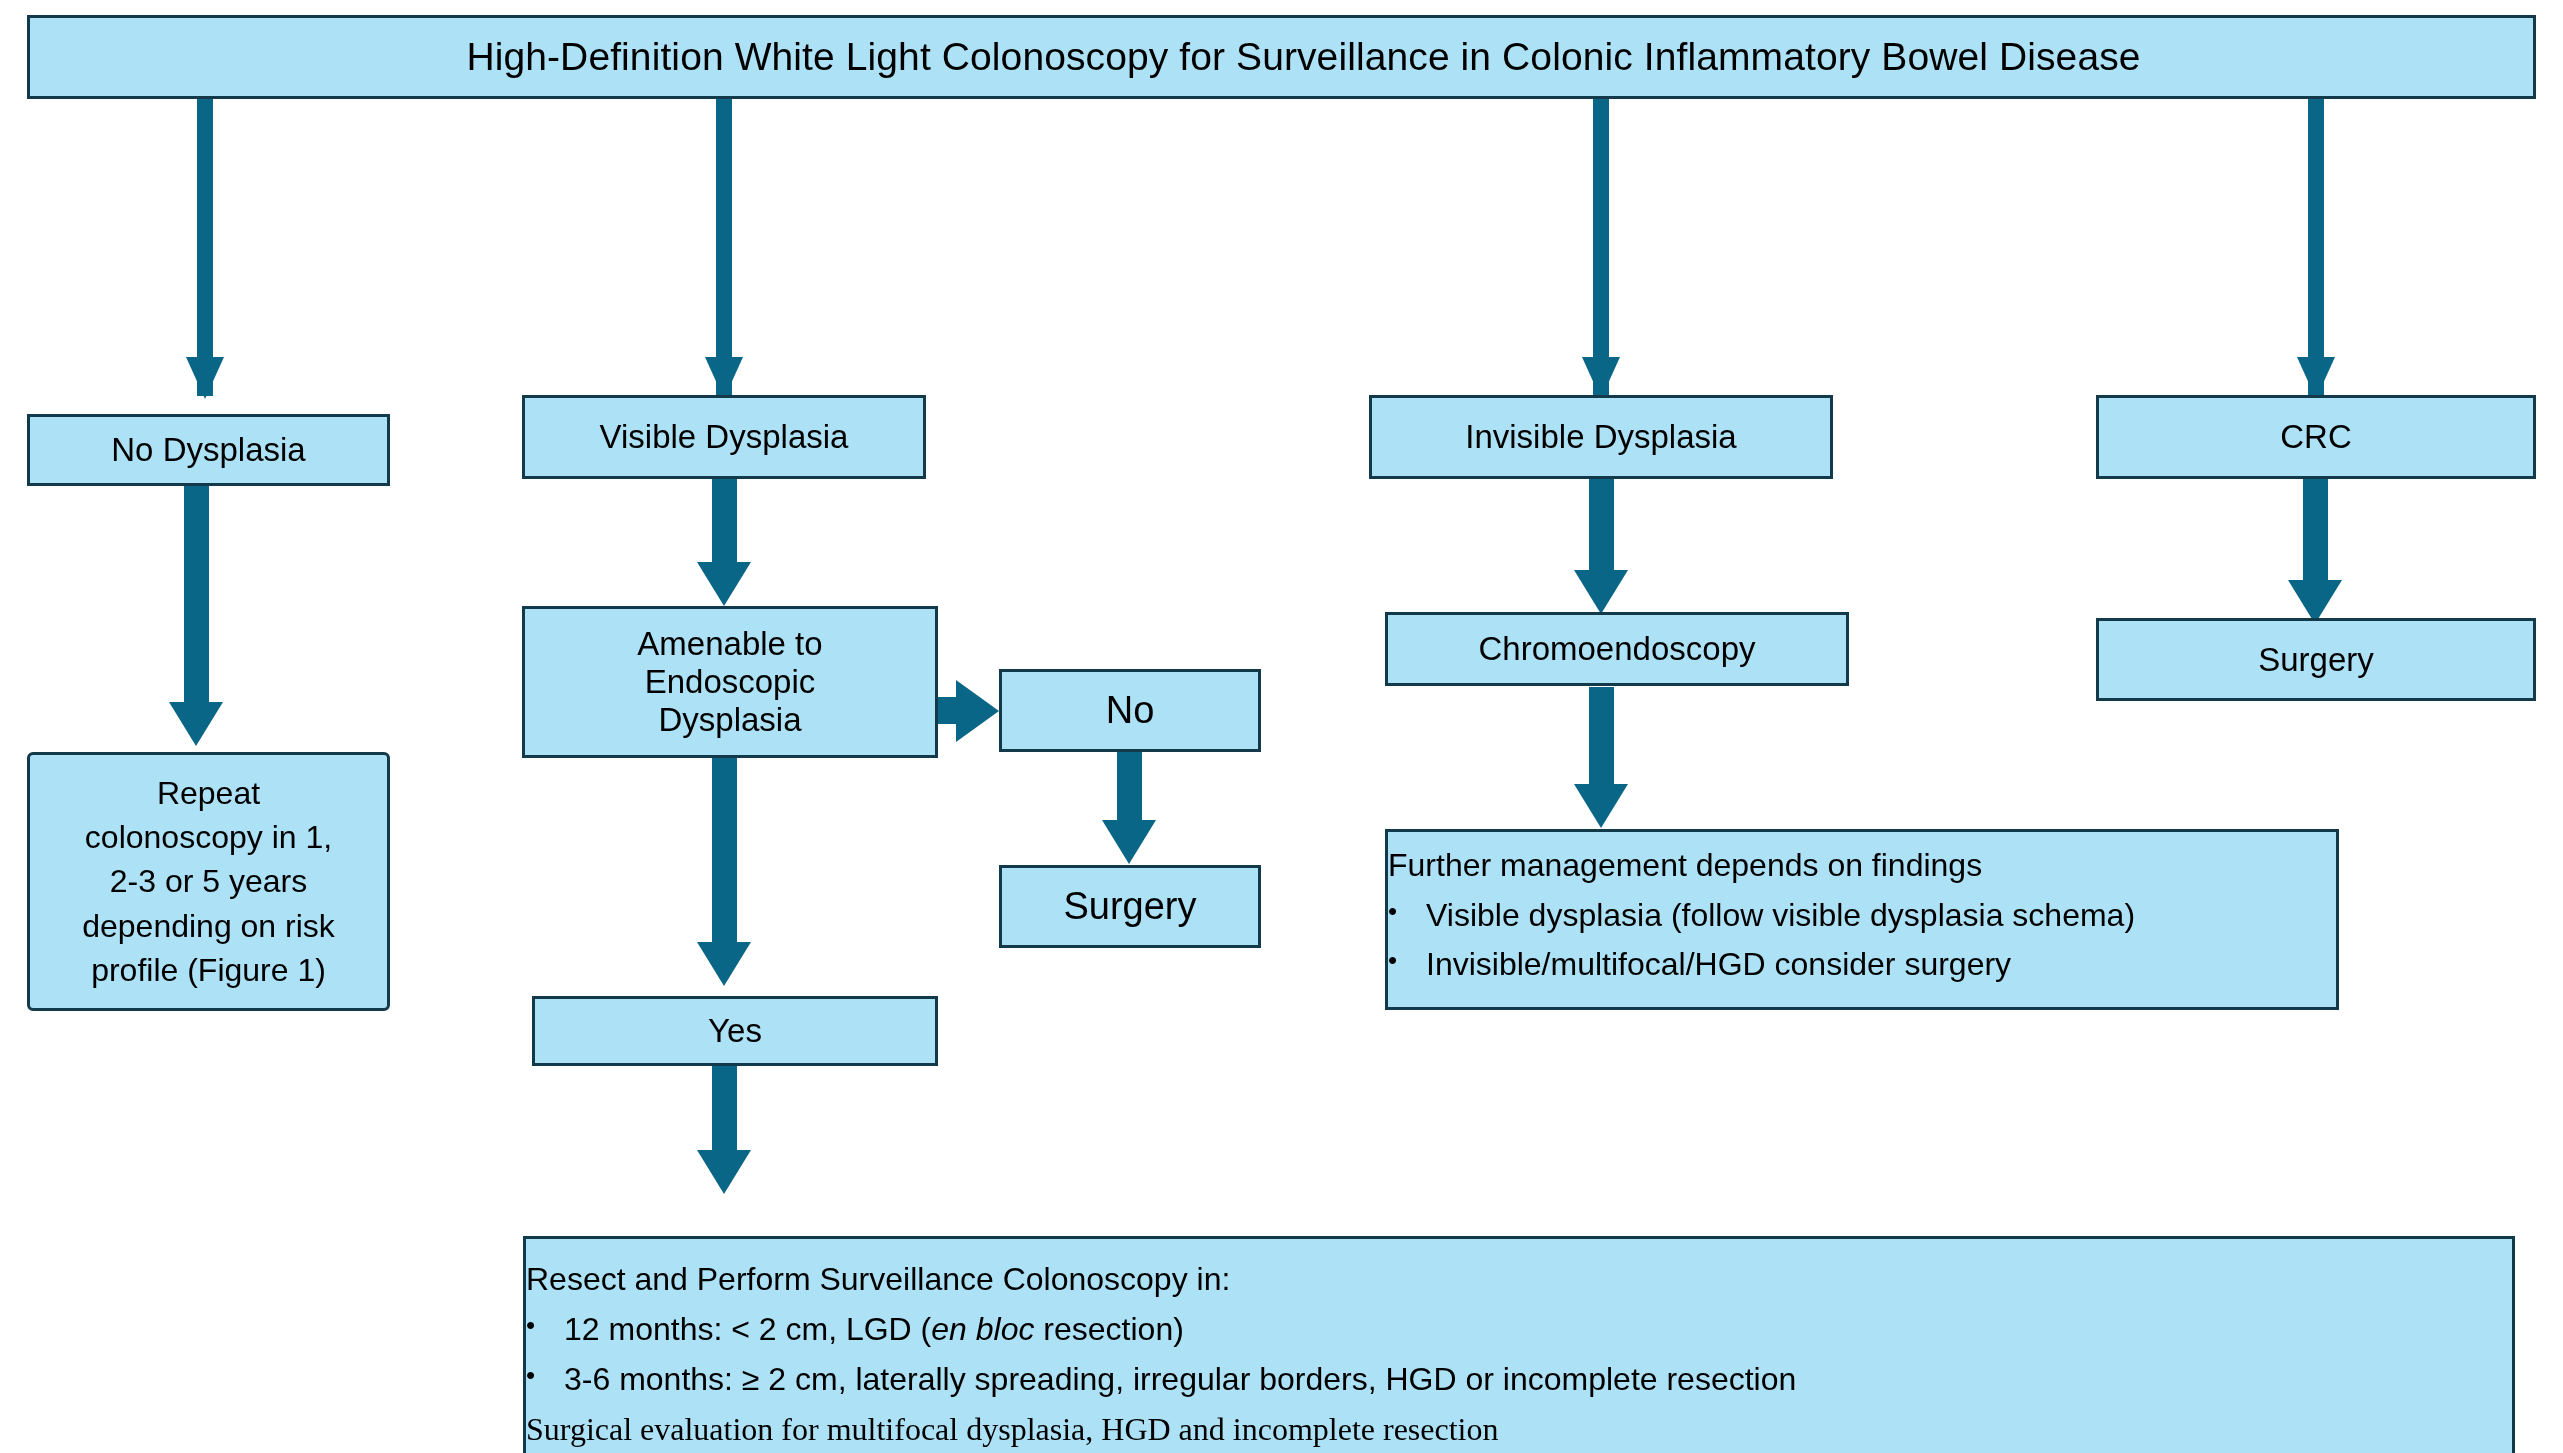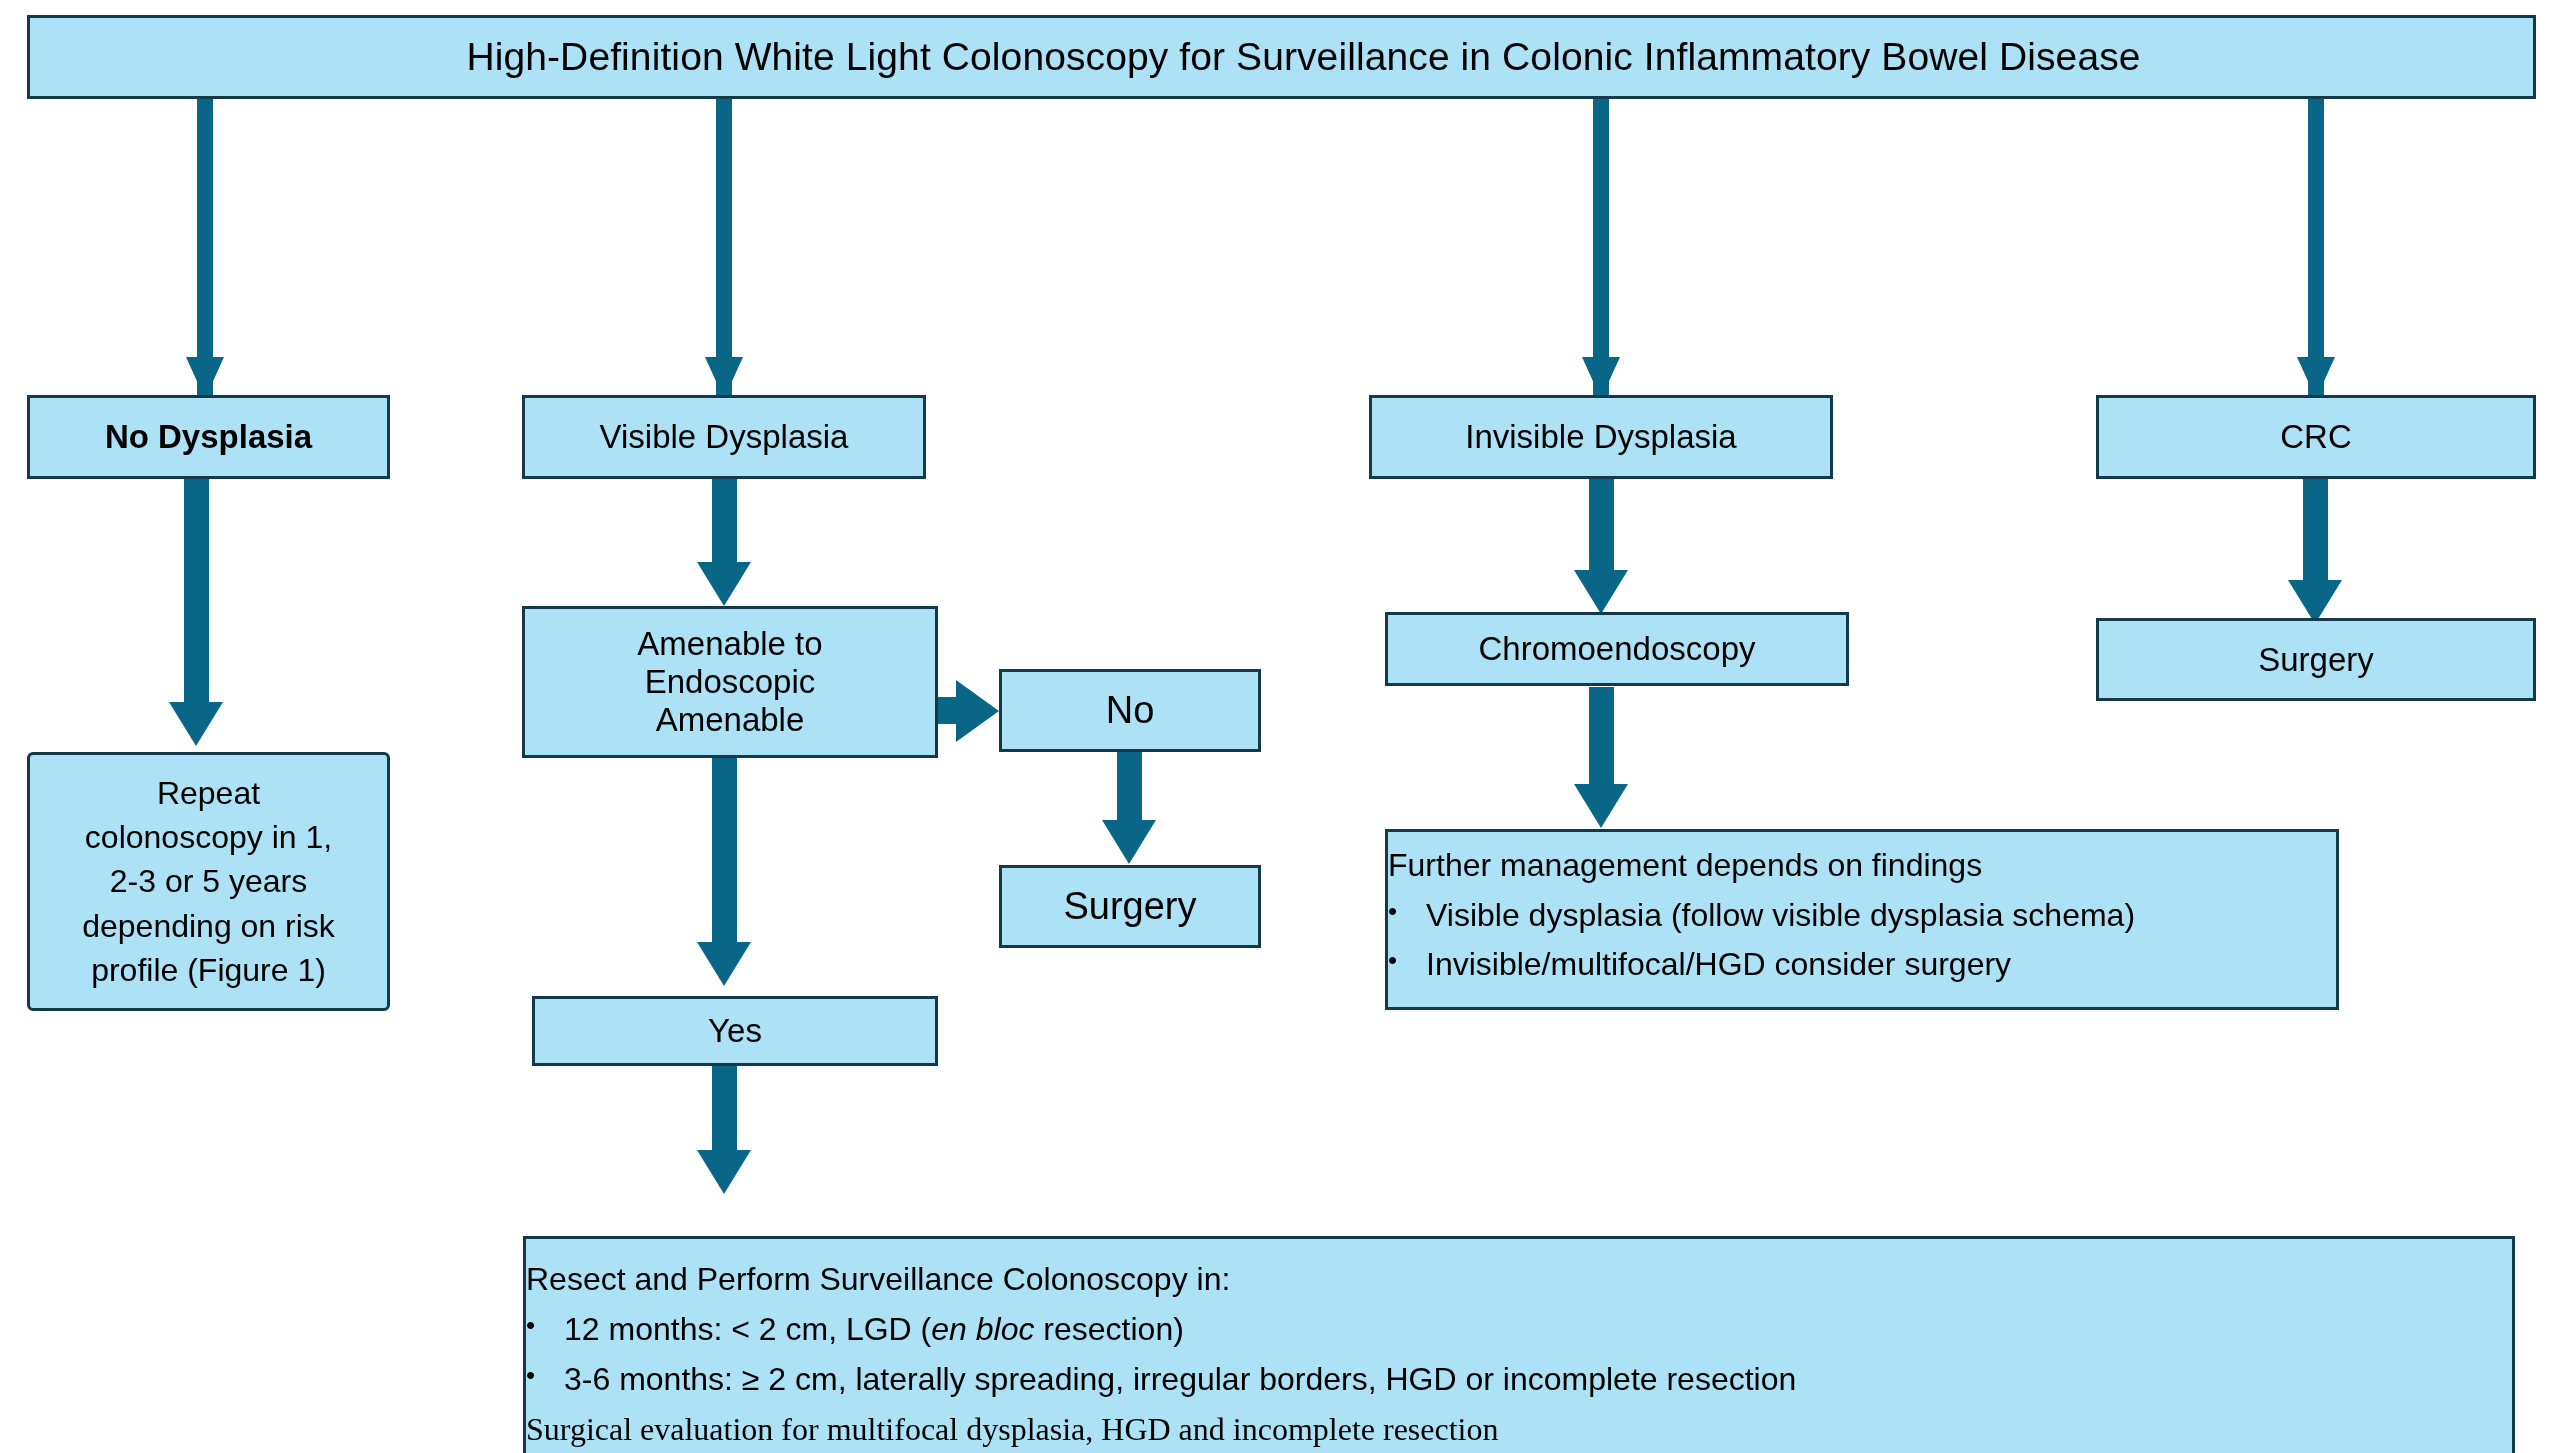--- a/index.html
+++ b/index.html
@@ -96,21 +96,21 @@
 
   <div class="vline" style="left:716px; top:99px; width:15.5px; height:297px;"></div>
   <div class="arrow-down thin" style="left:705px; top:357px;"></div>
 
   <div class="vline" style="left:1593px; top:99px; width:15.5px; height:297px;"></div>
   <div class="arrow-down thin" style="left:1582px; top:357px;"></div>
 
   <div class="vline" style="left:2308px; top:99px; width:15.5px; height:297px;"></div>
   <div class="arrow-down thin" style="left:2297px; top:357px;"></div>
 
-  <div class="node center stage-node" style="left:27px; top:395px; width:363px; height:84px;font-weight:bold;">
+  <div class="node center stage-node" style="left:27px; top:414px; width:363px; height:72px;">
     <span>No Dysplasia</span>
   </div>
 
   <div class="node center stage-node" style="left:522px; top:395px; width:404px; height:84px;">
     <span>Visible Dysplasia</span>
   </div>
 
   <div class="node center stage-node" style="left:1369px; top:395px; width:464px; height:84px;">
     <span>Invisible Dysplasia</span>
   </div>
@@ -129,21 +129,21 @@
     <span class="ln">depending on risk</span>
     <span class="ln">profile (Figure 1)</span>
   </div>
 
   <div class="vline" style="left:712px; top:479px; width:25px; height:89px;"></div>
   <div class="arrow-down" style="left:697px; top:562px;"></div>
 
   <div class="node center stage-node" style="left:522px; top:606px; width:416px; height:152px;">
     <span class="ln">Amenable to</span>
     <span class="ln">Endoscopic</span>
-    <span class="ln">Amenable</span>
+    <span class="ln">Dysplasia</span>
   </div>
 
   <div class="hline" style="left:938px; top:697px; width:27px; height:27px;"></div>
   <div class="arrow-right" style="left:956px; top:680px;"></div>
 
   <div class="node center small-node" style="left:999px; top:669px; width:262px; height:83px;">
     <span>No</span>
   </div>
 
   <div class="vline" style="left:1117px; top:752px; width:25px; height:74px;"></div>

